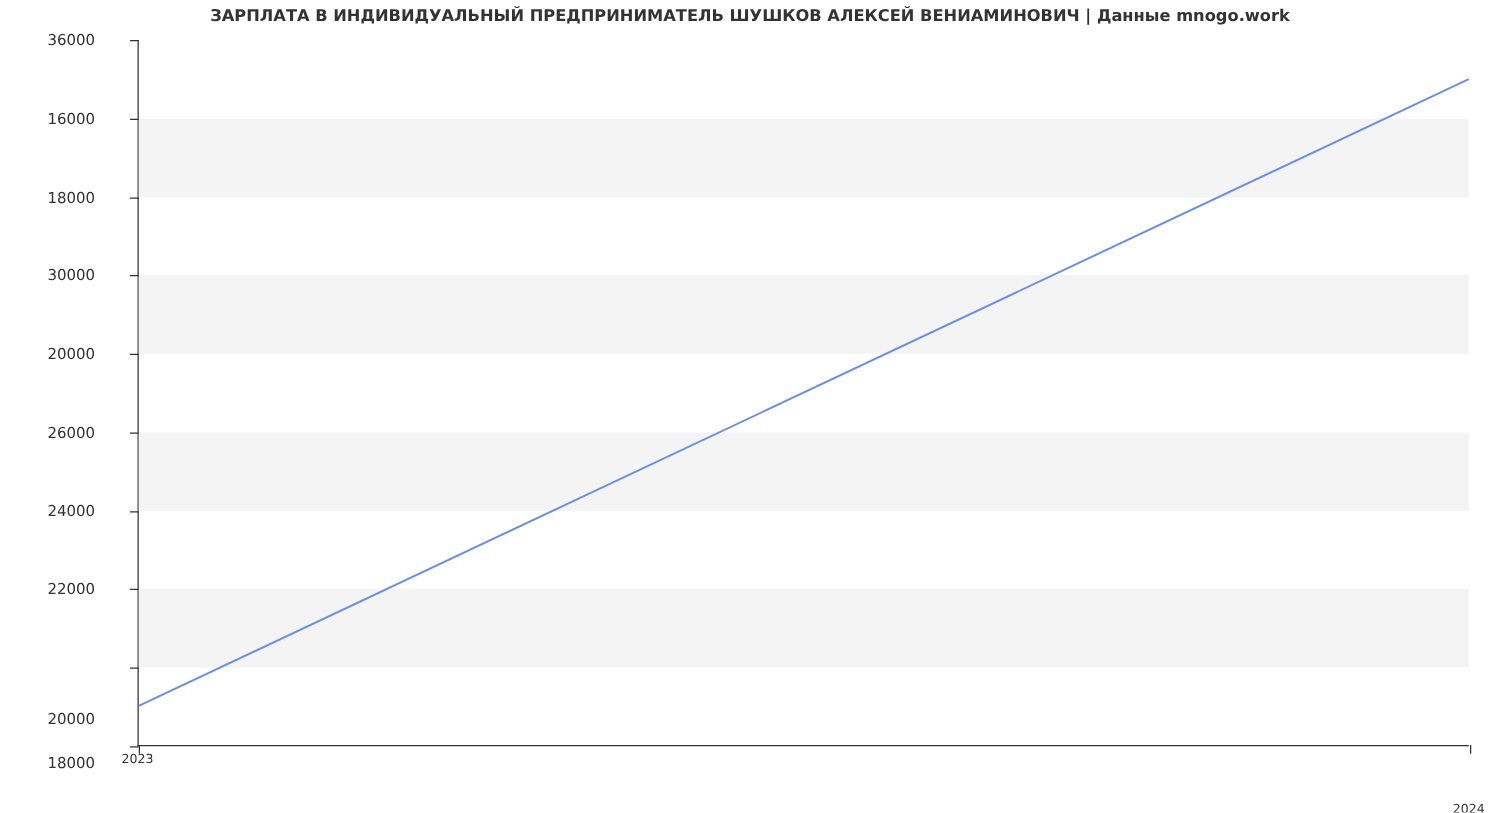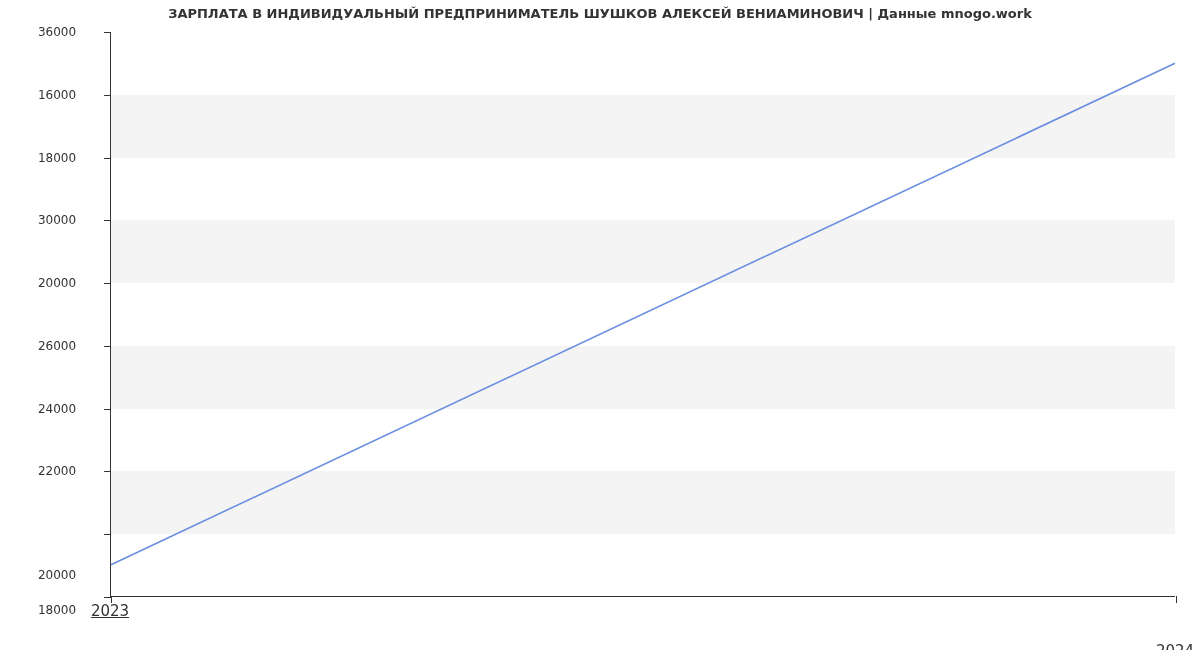--- a/index.html
+++ b/index.html
@@ -62,24 +62,23 @@
     right: 1098px; 
     font-size: 12px;
     color: #333;
     text-align: center;
     transform: translateY(-50%);
     width: 90px;
   }
   .x-label {
     position: absolute;
     top: 602px;
-    font-size: 15px;
+    font-size: 10px;
     color: #333;
     transform: translateX(-50%);
-    text-decoration: underline;
   }
   svg.line-layer {
     position: absolute;
     left: 0;
     top: 0;
     width: 100%;
     height: 100%;
     overflow: visible;
   }
   .series-line {

